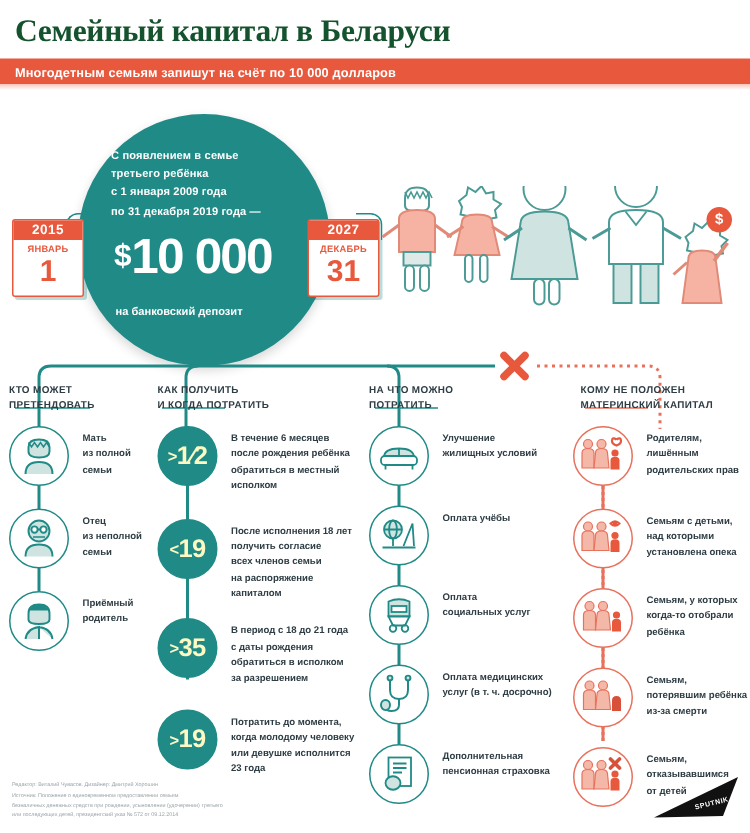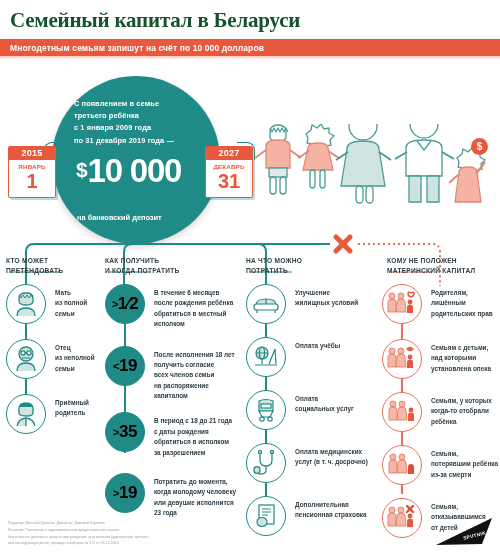--- a/index.html
+++ b/index.html
@@ -40,21 +40,21 @@
     box-shadow: 0 3px 7px rgba(0,0,0,.16);
     color: #ffffff;
     padding: 22px 18px 0 22px;
   }
   .hero-lead { font-size: 7.4px; font-weight: 700; line-height: 1.65; letter-spacing:.1px;}
   .hero-amount {
     font-size: 33px; font-weight: 700; letter-spacing: -1.2px;
     margin-top: 7px; margin-left: 2px; line-height: 1;
   }
   .hero-amount .dollar { font-size: 21px; vertical-align: 5px; margin-right: 1px;}
-  .hero-sub { font-size: 7.4px; font-weight: 700; margin-top: 26px; margin-left: 3px;}
+  .hero-sub { font-size: 7.4px; font-weight: 700; margin-top: 16px; margin-left: 3px;}
 
   
   .cal {
     position: absolute; width: 48px; height: 52px;
     background: #ffffff; border: 1.6px solid #e8583d;
     border-radius: 2px; text-align: center;
     box-shadow: 2px 2px 0 rgba(31,138,134,.30);
   }
   .cal .cal-year {
     background: #e8583d; color: #fff; font-size: 9px; font-weight: 700;
@@ -111,21 +111,21 @@
   .bubble {
     width: 40px; height: 40px; border-radius: 50%;
     border: 1.5px solid #1f8a86; background: #ffffff;
     flex: 0 0 40px; position: relative; z-index: 2;
     display: flex; align-items: center; justify-content: center;
     overflow: hidden;
   }
   .bubble.red { border-color: #e8715c; }
   .bubble.solid {
     background: #1f8a86; border-color: #1f8a86;
-    color: #000000; font-weight: 700;
+    color: #fef9c3; font-weight: 700;
   }
   .bubble .num { font-size: 17px; letter-spacing: -0.5px; }
   .bubble .num .lt { font-size: 11px; vertical-align: 1px; }
   .row-label {
     font-size: 6.4px; color: #2e3d44; line-height: 1.62;
     padding-left: 9px; padding-top: 4px; font-weight: 700;
   }
   .connector {
     position: absolute; left: 19.2px; top: 0; width: 2px;
     background: #1f8a86; z-index: 1;

